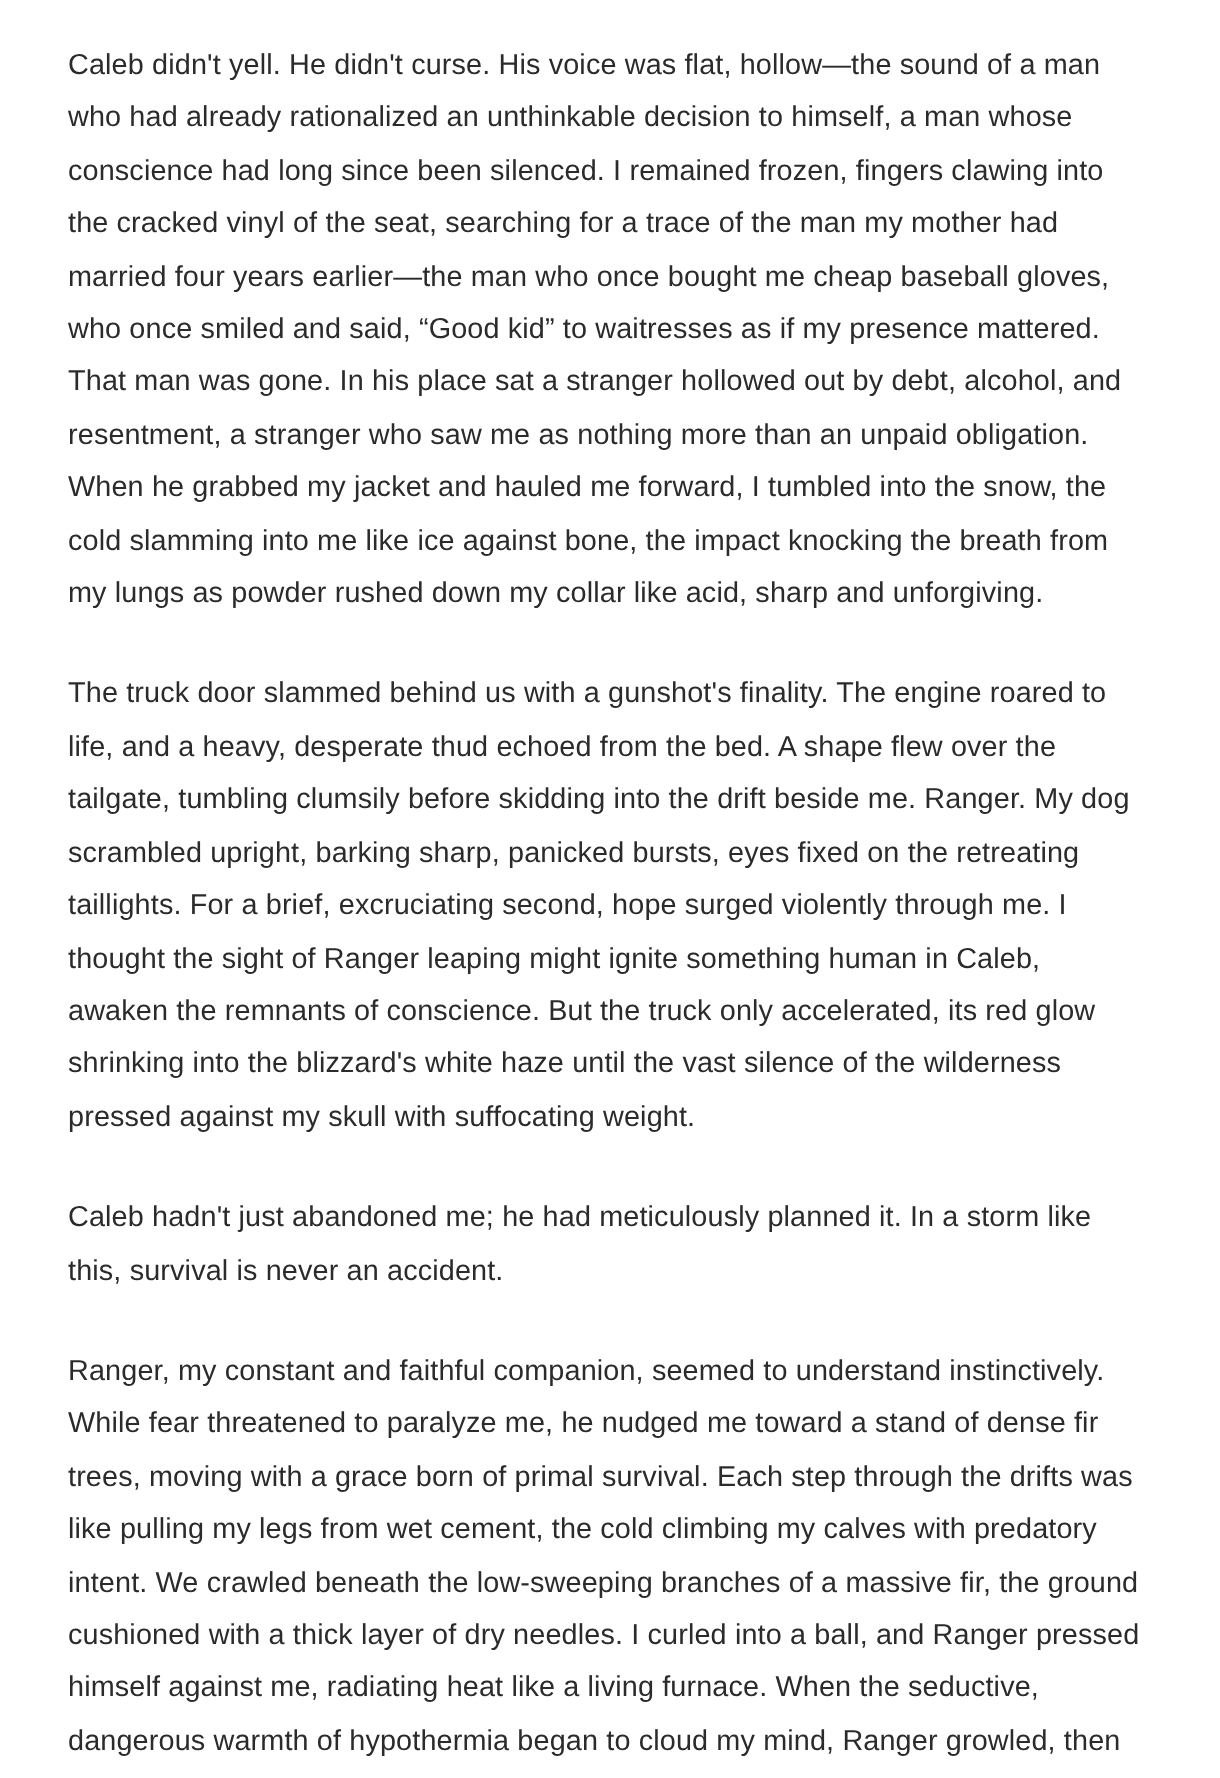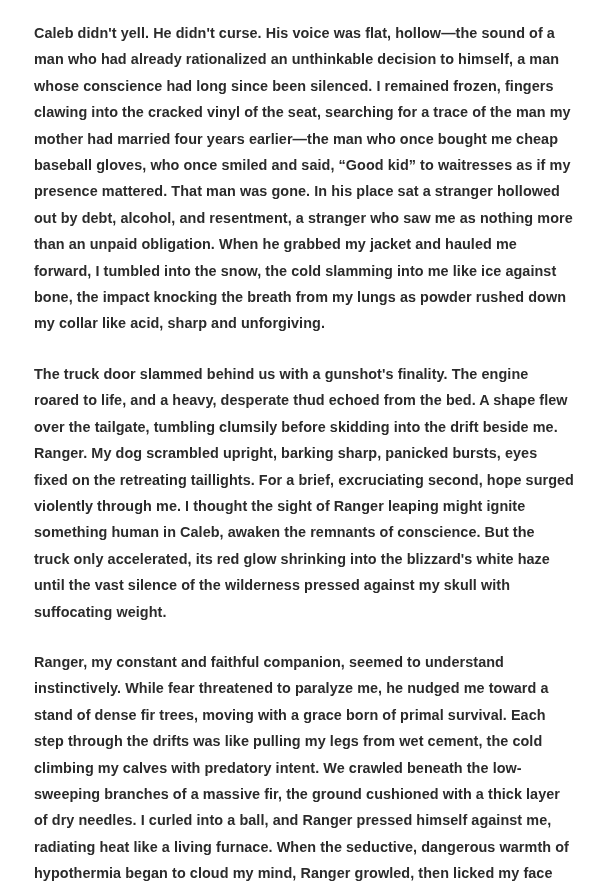--- a/index.html
+++ b/index.html
@@ -12,21 +12,20 @@
     height: 889px;
     overflow: hidden;
     font-family: "Liberation Sans", sans-serif;
   }
   .page {
     width: 610px;
     height: 889px;
     box-sizing: border-box;
     padding: 20px 36px 0 34px;
     background: #ffffff;
-    font-weight: bold;
   }
   .article {
     font-size: 14.4px;
     line-height: 26.4px;
     color: #2b2b2b;
     letter-spacing: 0.005em;
     text-align: left;
   }
   .article p {
     margin: 0 0 24px 0;
@@ -35,15 +34,16 @@
     margin-bottom: 0;
   }
 </style>
 </head>
 <body>
 
 <div class="page">
   <div class="article">
     <p>Caleb didn't yell. He didn't curse. His voice was flat, hollow—the sound of a man who had already rationalized an unthinkable decision to himself, a man whose conscience had long since been silenced. I remained frozen, fingers clawing into the cracked vinyl of the seat, searching for a trace of the man my mother had married four years earlier—the man who once bought me cheap baseball gloves, who once smiled and said, “Good kid” to waitresses as if my presence mattered. That man was gone. In his place sat a stranger hollowed out by debt, alcohol, and resentment, a stranger who saw me as nothing more than an unpaid obligation. When he grabbed my jacket and hauled me forward, I tumbled into the snow, the cold slamming into me like ice against bone, the impact knocking the breath from my lungs as powder rushed down my collar like acid, sharp and unforgiving.</p>
     <p>The truck door slammed behind us with a gunshot's finality. The engine roared to life, and a heavy, desperate thud echoed from the bed. A shape flew over the tailgate, tumbling clumsily before skidding into the drift beside me. Ranger. My dog scrambled upright, barking sharp, panicked bursts, eyes fixed on the retreating taillights. For a brief, excruciating second, hope surged violently through me. I thought the sight of Ranger leaping might ignite something human in Caleb, awaken the remnants of conscience. But the truck only accelerated, its red glow shrinking into the blizzard's white haze until the vast silence of the wilderness pressed against my skull with suffocating weight.</p>
+    <p>Caleb hadn't just abandoned me; he had meticulously planned it. In a storm like this, survival is never an accident.</p>
     <p>Ranger, my constant and faithful companion, seemed to understand instinctively. While fear threatened to paralyze me, he nudged me toward a stand of dense fir trees, moving with a grace born of primal survival. Each step through the drifts was like pulling my legs from wet cement, the cold climbing my calves with predatory intent. We crawled beneath the low-sweeping branches of a massive fir, the ground cushioned with a thick layer of dry needles. I curled into a ball, and Ranger pressed himself against me, radiating heat like a living furnace. When the seductive, dangerous warmth of hypothermia began to cloud my mind, Ranger growled, then licked my face hard, snapping me back into consciousness. He knew the symptoms of the end before I did. He knew better</p>
   </div>
 </div>
 
 </body></html>

